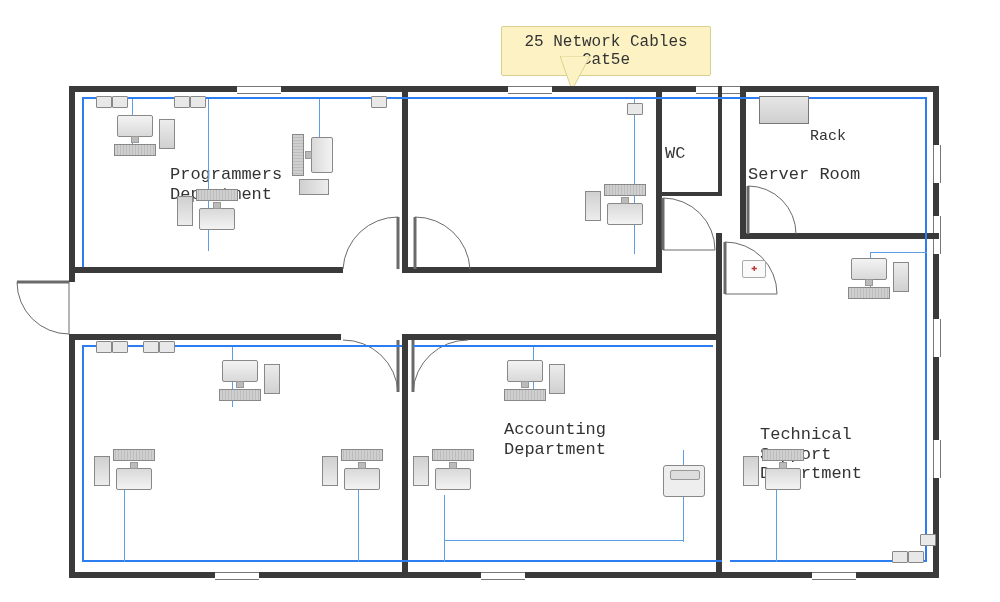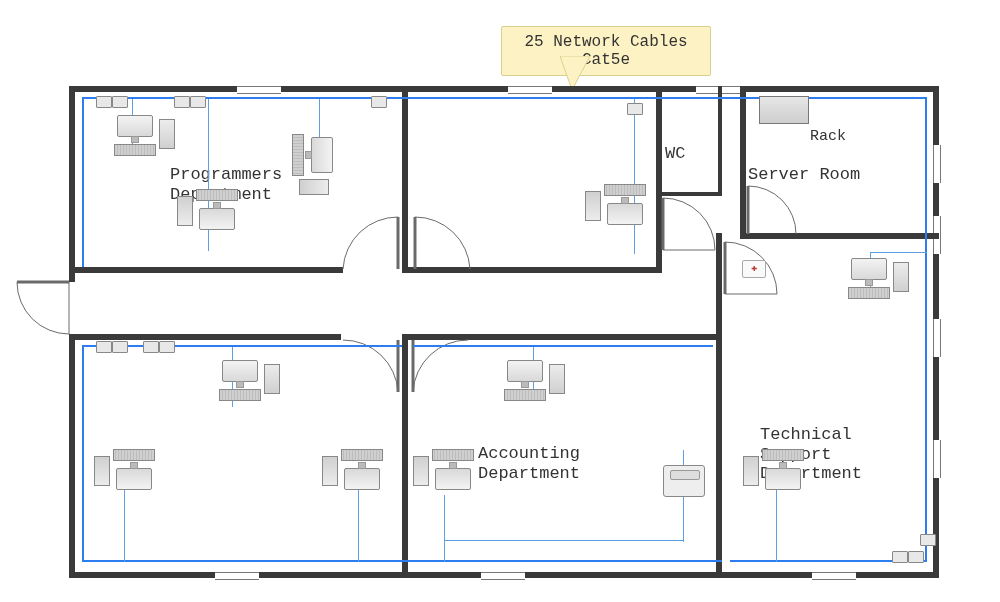--- a/index.html
+++ b/index.html
@@ -222,21 +222,21 @@
         <path d="M2 2 A52 52 0 0 1 54 54 L2 54" fill="none" stroke="#6a6a6a"></path>
         <line x1="2" y1="2" x2="2" y2="54" stroke="#6a6a6a" stroke-width="3"></line>
       </svg>
   </div>
 
   <div class="label" style="left:170px; top:165px; width:150px; white-space:pre-line;">Programmers
 Department</div>
   <div class="label" style="left:665px; top:144px; width:50px;">WC</div>
   <div class="label" style="left:810px; top:128px; width:50px; font-size:15px;">Rack</div>
   <div class="label" style="left:748px; top:165px; width:130px;">Server Room</div>
-  <div class="label" style="left:478px; top:420px; width:130px; white-space:pre-line;margin-top:24px;">Accounting
+  <div class="label" style="left:504px; top:420px; width:130px; white-space:pre-line;">Accounting
 Department</div>
   <div class="label" style="left:760px; top:425px; width:170px; white-space:pre-line;">Technical Support
 Department</div>
 
   <div class="cable-h" style="left:82px; top:97px; width:650px;"></div>
   <div class="cable-v" style="left:925px; top:97px; height:465px;"></div>
   <div class="cable-h" style="left:82px; top:560px; width:640px;"></div>
   <div class="cable-v" style="left:82px; top:97px; height:170px;"></div>
   <div class="cable-v" style="left:82px; top:345px; height:217px;"></div>
   <div class="cable-h" style="left:82px; top:345px; width:320px;"></div>

